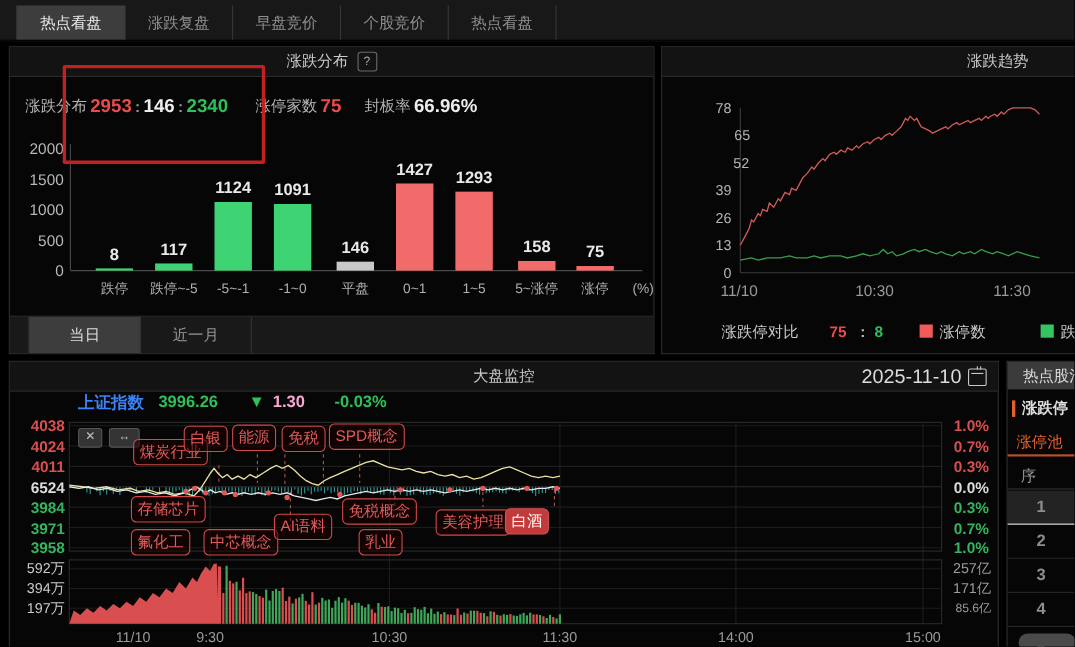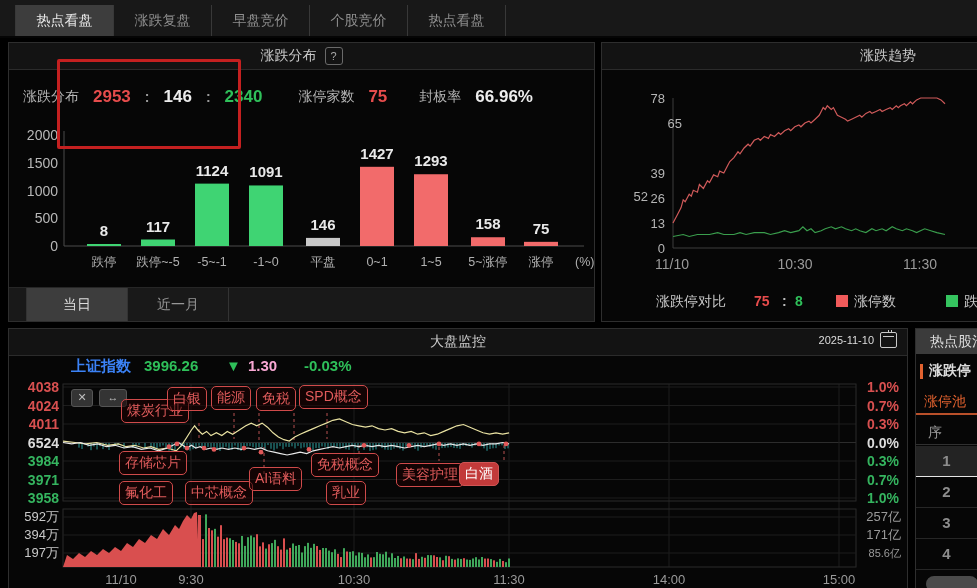--- a/index.html
+++ b/index.html
@@ -15,33 +15,33 @@
   .panel{position:absolute;background:#060606;border:1px solid #2e2e2e;box-sizing:border-box;}
   .phead{position:absolute;left:0;top:0;right:0;height:26px;background:#131313;border-bottom:1px solid #2b2b2b;
          color:#c9c9c9;font-size:14px;display:flex;align-items:center;justify-content:center;}
   .qmark{display:inline-block;margin-left:8px;width:16px;height:16px;line-height:16px;text-align:center;
          border:1px solid #6a6a6a;border-radius:3px;color:#aaa;font-size:11px;cursor:pointer;}
   svg{position:absolute;left:0;top:0;}
   .axis-label{position:absolute;font-size:13px;color:#b5b5b5;transform:translate(-100%,-50%);white-space:nowrap;}
   .xtick{position:absolute;font-size:13px;color:#9a9a9a;transform:translateX(-50%);white-space:nowrap;}
   
   .stats-row{position:absolute;left:14px;top:44px;display:flex;align-items:center;font-size:14px;color:#b5b5b5;white-space:nowrap;}
-  .stats-row b{font-size:17px;font-weight:bold;margin:0 14px;}
+  .stats-row b{font-size:17px;font-weight:bold;margin:0 3px;}
   .num-red{color:#e64c4c;} .num-grn{color:#2fc05a;} .num-wht{color:#ececec;}
   .subtabs{position:absolute;left:0;bottom:0;right:0;height:33px;background:#191919;display:flex;border-top:1px solid #262626;}
   .subtab{width:100px;display:flex;align-items:center;justify-content:center;font-size:14px;color:#979797;
           border-right:1px solid #333;cursor:pointer;}
   .subtab.first{margin-left:17px;border-left:1px solid #333;}
   .subtab.active{background:#3d3d3d;color:#dedede;}
   
   .legend{position:absolute;left:0;right:0;bottom:8px;height:20px;font-size:14px;color:#c9c9c9;}
   .legend span{position:absolute;white-space:nowrap;}
   .sq{display:inline-block;width:12px;height:12px;margin-right:6px;position:relative;top:1px;}
   
-  .date-box{position:absolute;right:10px;top:3px;display:flex;align-items:center;color:#dcdcdc;font-size:11px;cursor:pointer;}
+  .date-box{position:absolute;right:10px;top:3px;display:flex;align-items:center;color:#dcdcdc;font-size:18px;cursor:pointer;}
   .cal-icon{display:inline-block;width:15px;height:14px;border:1px solid #c9c9c9;border-radius:2px;margin-left:6px;position:relative;}
   .cal-icon:before{content:"";position:absolute;left:2px;right:2px;top:3px;border-top:1px solid #c9c9c9;}
   .cal-icon:after{content:"";position:absolute;left:2px;top:-3px;width:2px;height:3px;border-left:1px solid #c9c9c9;border-right:1px solid #c9c9c9;margin-left:5px;}
   .index-row{position:absolute;left:0;top:28px;height:24px;font-size:15px;font-weight:bold;}
   .index-row span{position:absolute;white-space:nowrap;}
   .chart-btn{position:absolute;height:16px;background:#343434;border:1px solid #555;border-radius:3px;
              color:#bdbdbd;font-size:11px;line-height:15px;text-align:center;cursor:pointer;}
   .sector{position:absolute;padding:2px 5px;border:1px solid #cf4a4a;border-radius:5px;background:rgba(30,2,2,.55);
           color:#e05b5b;font-size:14px;white-space:nowrap;cursor:pointer;z-index:5;}
   .sector.sel{background:#c23a3a;color:#fff;border-color:#d05555;}
@@ -134,33 +134,33 @@
       </svg>
     <div class="subtabs">
         <div id="distTabs" style="display:flex;width:100%;">
           <div class="subtab first active">当日</div>
           <div class="subtab">近一月</div>
         </div>
       </div>
   </section>
 
   <section class="panel" id="trendPanel" style="left:601px;top:42px;width:376px;height:280px;border-right:none;">
-    <div class="phead" style="justify-content:flex-end;padding-right:61px;">
+    <div class="phead" style="justify-content:flex-end;padding-right:42px;">
       <span>涨跌趋势</span>
     </div>
     <svg id="trendSvg" width="376" height="240" style="top:0;">
         <line x1="71" y1="55" x2="71" y2="205" stroke="#3d3d3d"></line>
         <line x1="71" y1="205" x2="376" y2="205" stroke="#3d3d3d"></line>
         <polyline points="71.0,180.0 75.1,172.3 79.1,164.6 81.2,156.9 83.2,158.8 87.2,151.2 89.3,153.1 91.3,147.3 95.4,149.2 97.4,141.5 101.4,145.4 105.5,137.7 107.5,139.6 111.6,131.9 115.7,133.8 117.7,128.1 121.8,130.0 125.8,122.3 127.8,118.5 131.9,114.6 136.0,108.8 138.0,110.8 142.1,105.0 146.1,101.2 148.1,103.1 152.2,97.3 156.3,95.4 158.3,97.3 162.3,93.5 166.4,95.4 168.4,91.5 172.5,93.5 176.6,89.6 178.6,91.5 182.6,87.7 186.7,85.8 188.7,87.7 192.8,83.8 196.9,81.9 198.9,83.8 202.9,80.0 207.0,78.1 209.0,80.0 213.1,76.2 217.2,72.3 219.2,68.5 221.2,64.6 223.2,66.5 225.3,62.7 229.3,66.5 231.4,64.6 233.4,68.5 235.4,72.3 239.5,74.2 243.5,76.2 245.6,78.1 249.6,76.2 253.7,74.2 257.8,72.3 259.8,74.2 263.9,70.4 267.9,68.5 269.9,70.4 274.0,68.5 278.1,66.5 280.1,68.5 284.1,66.5 288.2,64.6 290.2,66.5 294.3,62.7 296.3,64.6 298.4,62.7 302.4,60.8 304.4,62.7 308.5,58.8 310.5,60.8 314.6,56.9 318.7,55.0 322.7,55.0 326.8,55.0 330.8,55.0 334.9,55.0 339.0,56.9 343.0,60.8" fill="none" stroke="#cf5a5a" stroke-width="1.2"></polyline>
         <polyline points="71.0,193.5 81.2,191.5 87.2,193.5 95.4,191.5 107.5,191.5 115.7,189.6 121.8,191.5 131.9,191.5 138.0,189.6 144.1,191.5 152.2,189.6 162.3,189.6 168.4,191.5 176.6,189.6 182.6,187.7 188.7,189.6 196.9,187.7 200.9,183.8 205.0,187.7 209.0,185.8 213.1,189.6 219.2,187.7 223.2,185.8 229.3,183.8 233.4,185.8 239.5,183.8 243.5,185.8 249.6,187.7 253.7,185.8 257.8,187.7 263.9,189.6 269.9,185.8 274.0,187.7 280.1,185.8 284.1,187.7 290.2,183.8 294.3,185.8 300.4,187.7 304.4,185.8 310.5,187.7 314.6,189.6 322.7,185.8 328.8,187.7 334.9,189.6 343.0,191.5" fill="none" stroke="#3a9e4d" stroke-width="1.2"></polyline>
       </svg>
     <div id="trendLabels">
         <div class="axis-label" style="left: 63px; top: 55px; position: absolute;">78</div>
         <div class="axis-label" style="left: 80px; top: 80px; position: absolute;">65</div>
-        <div class="axis-label" style="left: 46px; top: 105px; position: absolute; margin-top: 48px;">52</div>
+        <div class="axis-label" style="left: 79px; top: 105px; position: absolute;">52</div>
         <div class="axis-label" style="left: 63px; top: 130px; position: absolute;">39</div>
         <div class="axis-label" style="left: 63px; top: 155px; position: absolute;">26</div>
         <div class="axis-label" style="left: 63px; top: 180px; position: absolute;">13</div>
         <div class="axis-label" style="left: 63px; top: 205px; position: absolute;">0</div>
         <div class="xtick" style="left: 70px; top: 213px; font-size: 14px;">11/10</div>
         <div class="xtick" style="left: 193px; top: 213px; font-size: 14px;">10:30</div>
         <div class="xtick" style="left: 318px; top: 213px; font-size: 14px;">11:30</div>
       </div>
     <div class="legend">
       <span style="left:54px;">涨跌停对比</span>

